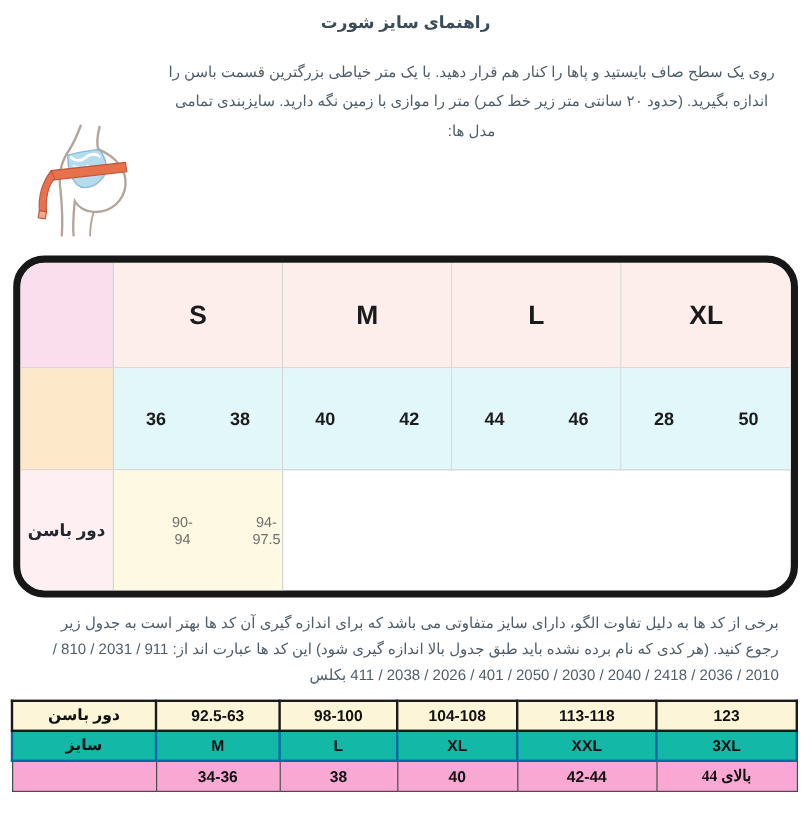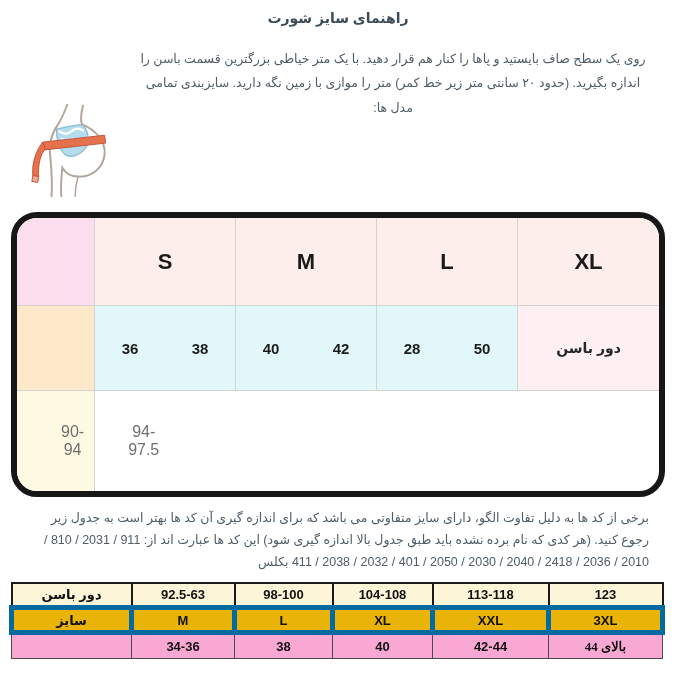--- a/index.html
+++ b/index.html
@@ -22,35 +22,35 @@
                 grid-template-rows:88px 85px 100px; background:#fff; }
   .mcell { display:flex; align-items:center; justify-content:center; }
   .mcell:not(:nth-child(5n)) { border-right:1px solid #d4d4d4; }
   .mcell:nth-child(-n+10) { border-bottom:1px solid #d4d4d4; }
   .c-corner  { background:#fbdeee; }
   .c-header  { background:#fdeeeb; font-size:22px; font-weight:700; color:#1a1a1a; }
   .c-cream   { background:#fde9c9; }
   .c-cyan    { background:#e2f7fa; }
   .c-hiplbl  { background:#fdeff2; font-size:14px; font-weight:700; color:#23272b; direction:rtl; }
   .c-yellow  { background:#fdf9e3; }
-  .pair { display:flex; width:100%; }
+  .pair { display:flex; width:100%;justify-content:center; }
   .pair span { flex:1; text-align:center; }
   .c-cyan .pair span   { font-size:15px; font-weight:700; color:#1c1c1c; }
-  .c-yellow .pair span { font-size:16px; color:#6f6f6f;padding-left:44px; }
+  .c-yellow .pair span { font-size:12px; color:#6f6f6f;padding-left:44px; }
 
   
   .note { direction:rtl; text-align:right; width:622px; margin:11px 27px 0 auto;
           font-size:12.5px; line-height:1.75; color:#4e5d68; }
 
   
   .code-table { margin:8px auto 0 9px; border-collapse:collapse; table-layout:fixed;
                 width:656px; direction:ltr; }
   .code-table td { text-align:center; font-size:13px; font-weight:700; color:#111; height:25px; }
   .row-a td { background:#fdf5d8; border:2px solid #1a1a1a; }
-  .row-b td { background:#eab308; border:5px solid #0369a1; }
+  .row-b td { background:#14b8a6; border:2px solid #0369a1; }
   .row-c td { background:#f9a8d4; border:1px solid #4a4a4a; height:26px; }
   .fa-lbl { direction:rtl; color:#1f3864; }
   .fa-val { direction:rtl;font-family:Liberation Serif, serif; }
 </style>
 </head>
 <body>
 
 <div class="page">
 
   <div class="title">راهنمای سایز شورت</div>
@@ -89,35 +89,41 @@
         </div>
     </div>
     <div class="mcell c-cyan">
       <div class="pair">
           <span>40</span>
           <span>42</span>
         </div>
     </div>
     <div class="mcell c-cyan">
       <div class="pair">
+          <span>44</span>
+          <span>46</span>
+        </div>
+    </div>
+    <div class="mcell c-cyan">
+      <div class="pair">
           <span>28</span>
           <span>50</span>
         </div>
     </div>
 
     <div class="mcell c-hiplbl">دور باسن</div>
     <div class="mcell c-yellow">
       <div class="pair">
           <span>90-94</span>
           <span>94-97.5</span>
         </div>
     </div>
   </div>
 
-  <p class="note">برخی از کد ها به دلیل تفاوت الگو، دارای سایز متفاوتی می باشد که برای اندازه گیری آن کد ها بهتر است به جدول زیر رجوع کنید. (هر کدی که نام برده نشده باید طبق جدول بالا اندازه گیری شود) این کد ها عبارت اند از: 911 / 2031 / 810 / 2010 / 2036 / 2418 / 2040 / 2030 / 2050 / 401 / 2032 / 2038 / 411 بکلس</p>
+  <p class="note">برخی از کد ها به دلیل تفاوت الگو، دارای سایز متفاوتی می باشد که برای اندازه گیری آن کد ها بهتر است به جدول زیر رجوع کنید. (هر کدی که نام برده نشده باید طبق جدول بالا اندازه گیری شود) این کد ها عبارت اند از: 911 / 2031 / 810 / 2010 / 2036 / 2418 / 2040 / 2030 / 2050 / 401 / 2026 / 2038 / 411 بکلس</p>
 
   <table class="code-table">
     <colgroup>
       <col style="width:120px">
         <col style="width:103px">
         <col style="width:98px">
       <col style="width:100px">
         <col style="width:116px">
         <col>
     </colgroup>

